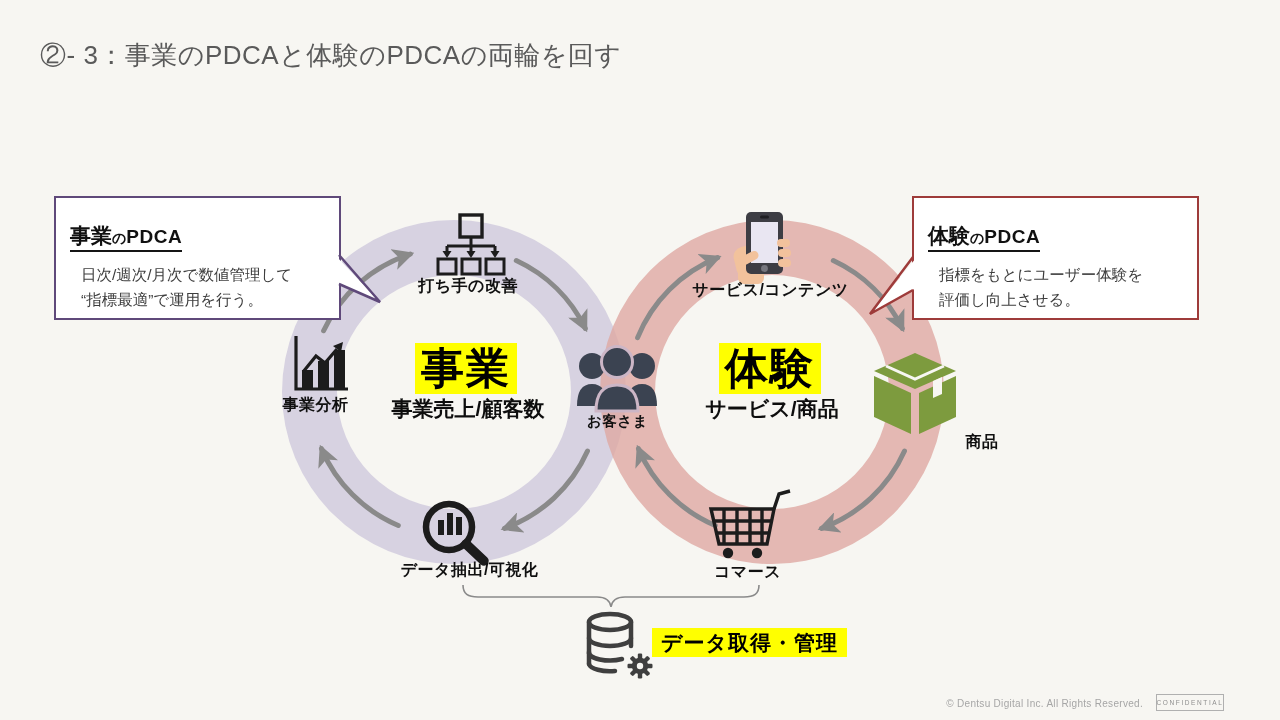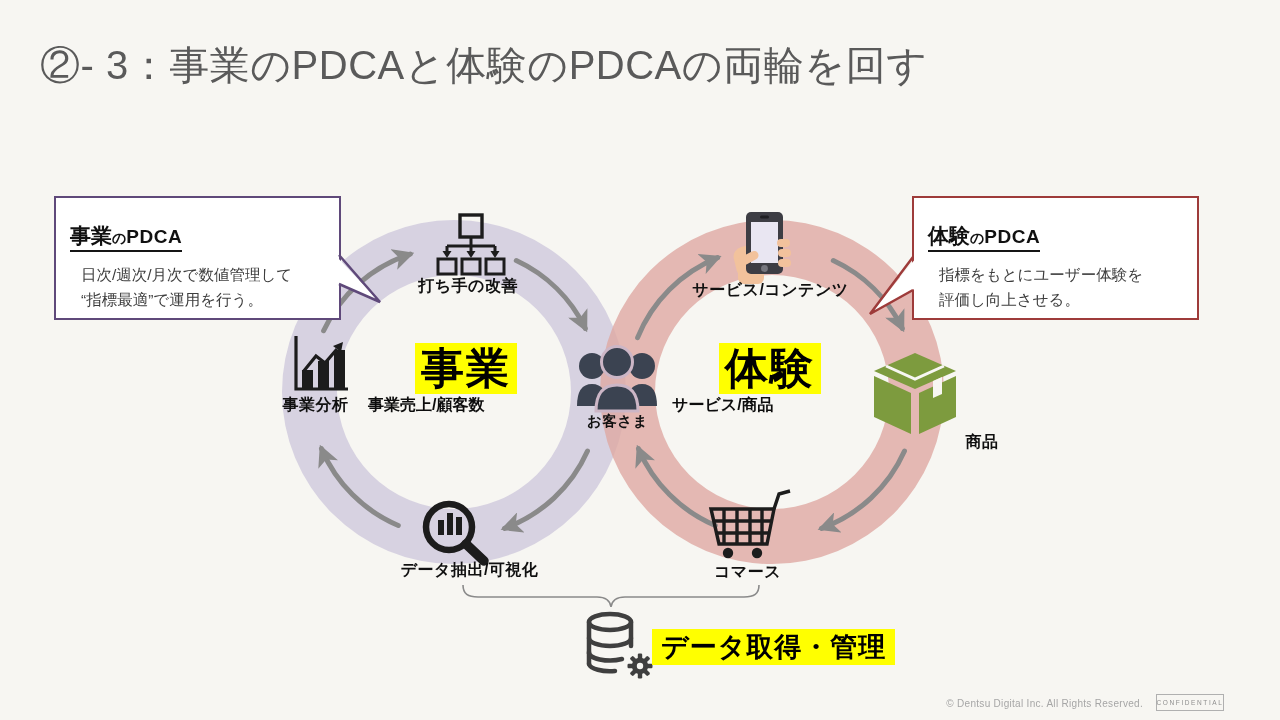--- a/index.html
+++ b/index.html
@@ -4,21 +4,21 @@
 <style>
   html,body { margin:0; padding:0; background:#cfcfcf; }
   .slide {
     position:relative; width:1280px; height:720px; overflow:hidden;
     background:#f7f6f2; font-family:"Liberation Sans", sans-serif;
   }
   .abs { position:absolute; }
   svg.diagram { position:absolute; left:0; top:0; }
 
   .page-title {
-    left:40px; top:38px; font-size:40px; font-weight:300;
+    left:40px; top:38px; font-size:26px; font-weight:300;
     color:#5a5a5a; letter-spacing:0.5px; white-space:nowrap;
   }
 
   
   .callout {
     background:#ffffff; box-sizing:border-box; padding:25px 14px;
     width:287px; height:124px; top:196px;
   }
   .callout.biz { left:54px;  border:2.5px solid #5f497a; }
   .callout.exp { left:912px; border:2.5px solid #9e3b3a; }
@@ -48,30 +48,30 @@
 
   
   .center-kw-wrap { width:150px; text-align:center; top:343px; }
   #kw-biz-wrap { left:391px; }
   #kw-exp-wrap { left:695px; }
   .kw {
     background:#ffff00; display:inline-block; font-size:43px; font-weight:700;
     color:#000; line-height:1.18; padding:0 6px; letter-spacing:2px;
   }
   .center-metric {
-    width:200px; top:395px; text-align:left; font-size:16px; font-weight:700;
+    width:200px; top:395px; text-align:center; font-size:21px; font-weight:700;
     color:#0d0d0d; white-space:nowrap;
   }
   #metric-biz { left:368px; }
   #metric-exp { left:672px; }
 
   
   .data-mgmt { left:652px; top:629px; }
   .data-mgmt span {
-    background:#ffff00; font-size:27px; font-weight:700; color:#000;
+    background:#ffff00; font-size:21px; font-weight:700; color:#000;
     padding:3px 9px; letter-spacing:1px; white-space:nowrap;
   }
 
   
   .copyright {
     left:898px; top:698px; width:245px; text-align:right;
     font-size:10px; color:#a6a6a6; letter-spacing:0.3px;
   }
   .confidential {
     left:1156px; top:694px; width:68px; height:17px; box-sizing:border-box;

